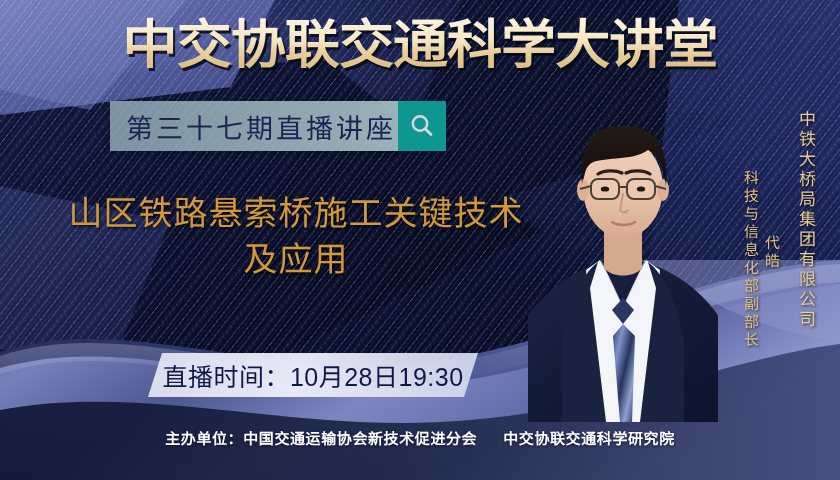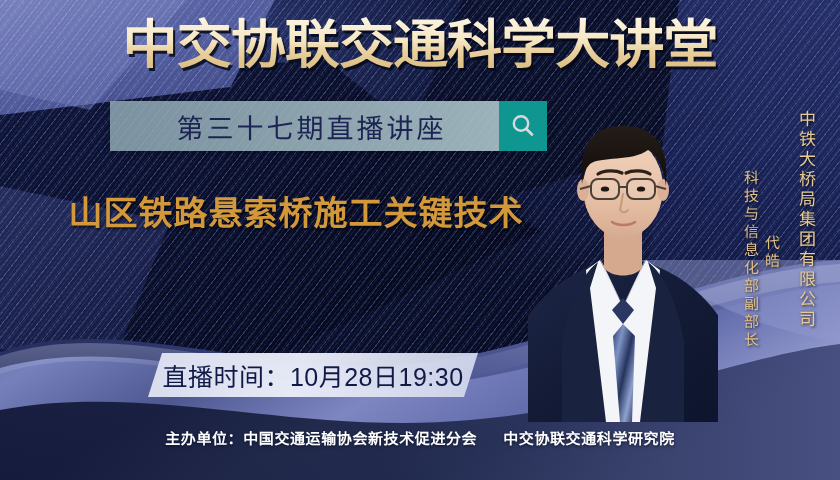--- a/index.html
+++ b/index.html
@@ -100,21 +100,21 @@
     -webkit-background-clip:text;background-clip:text;
     color:transparent;-webkit-text-fill-color:transparent;
     text-shadow:none;
     filter:drop-shadow(2px 3px 0 rgba(5,8,24,.85));
     white-space:nowrap;
   }
 
   
   .episode-bar{
     position:absolute;left:110px;top:101px;
-    width:437px;height:50px;
+    width:336px;height:50px;
     display:flex;align-items:stretch;
     background:linear-gradient(90deg,rgba(150,176,186,.80) 0%,rgba(164,189,196,.86) 55%,rgba(176,200,206,.90) 100%);
     box-shadow:0 1px 6px rgba(0,0,0,.35);
   }
   .episode-text{
     flex:1;
     display:flex;align-items:center;justify-content:center;
     font-size:27px;letter-spacing:3px;
     color:#1b2452;
     padding-left:14px;
@@ -125,21 +125,21 @@
     background:#0f9690;
     display:flex;align-items:center;justify-content:center;
   }
   .search-box svg{display:block;}
 
   
   .lecture-title{
     position:absolute;left:26px;top:190px;width:540px;
     text-align:center;
     font-size:34px;line-height:46px;
-    font-weight:bold;
+    font-weight:normal;
     color:#d3983a;
     letter-spacing:1px;
     text-shadow:1px 2px 2px rgba(0,0,0,.6);
   }
   .lecture-title .l2{display:block;}
 
   
   .time-banner{
     position:absolute;left:148px;top:318px;
     width:330px;height:44px;
@@ -327,20 +327,21 @@
         <svg width="28" height="28" viewBox="0 0 28 28" xmlns="http://www.w3.org/2000/svg">
           <circle cx="12" cy="11.5" r="7.2" fill="none" stroke="#d6d9dc" stroke-width="2.4"></circle>
           <line x1="17.4" y1="17" x2="23" y2="22.6" stroke="#d6d9dc" stroke-width="2.8" stroke-linecap="round"></line>
         </svg>
       </span>
     </div>
   </div>
 
   <div class="lecture-title">
     <span>山区铁路悬索桥施工关键技术</span>
+    <span class="l2">及应用</span>
   </div>
 
   <div class="time-banner">
     <span>直播时间：10月28日19:30</span>
   </div>
 
   <div class="vtext v-company">中铁大桥局集团有限公司</div>
   <div class="vtext v-speaker">
     <span class="nm">代皓</span>
     <span>科技与信息化部副部长</span>

